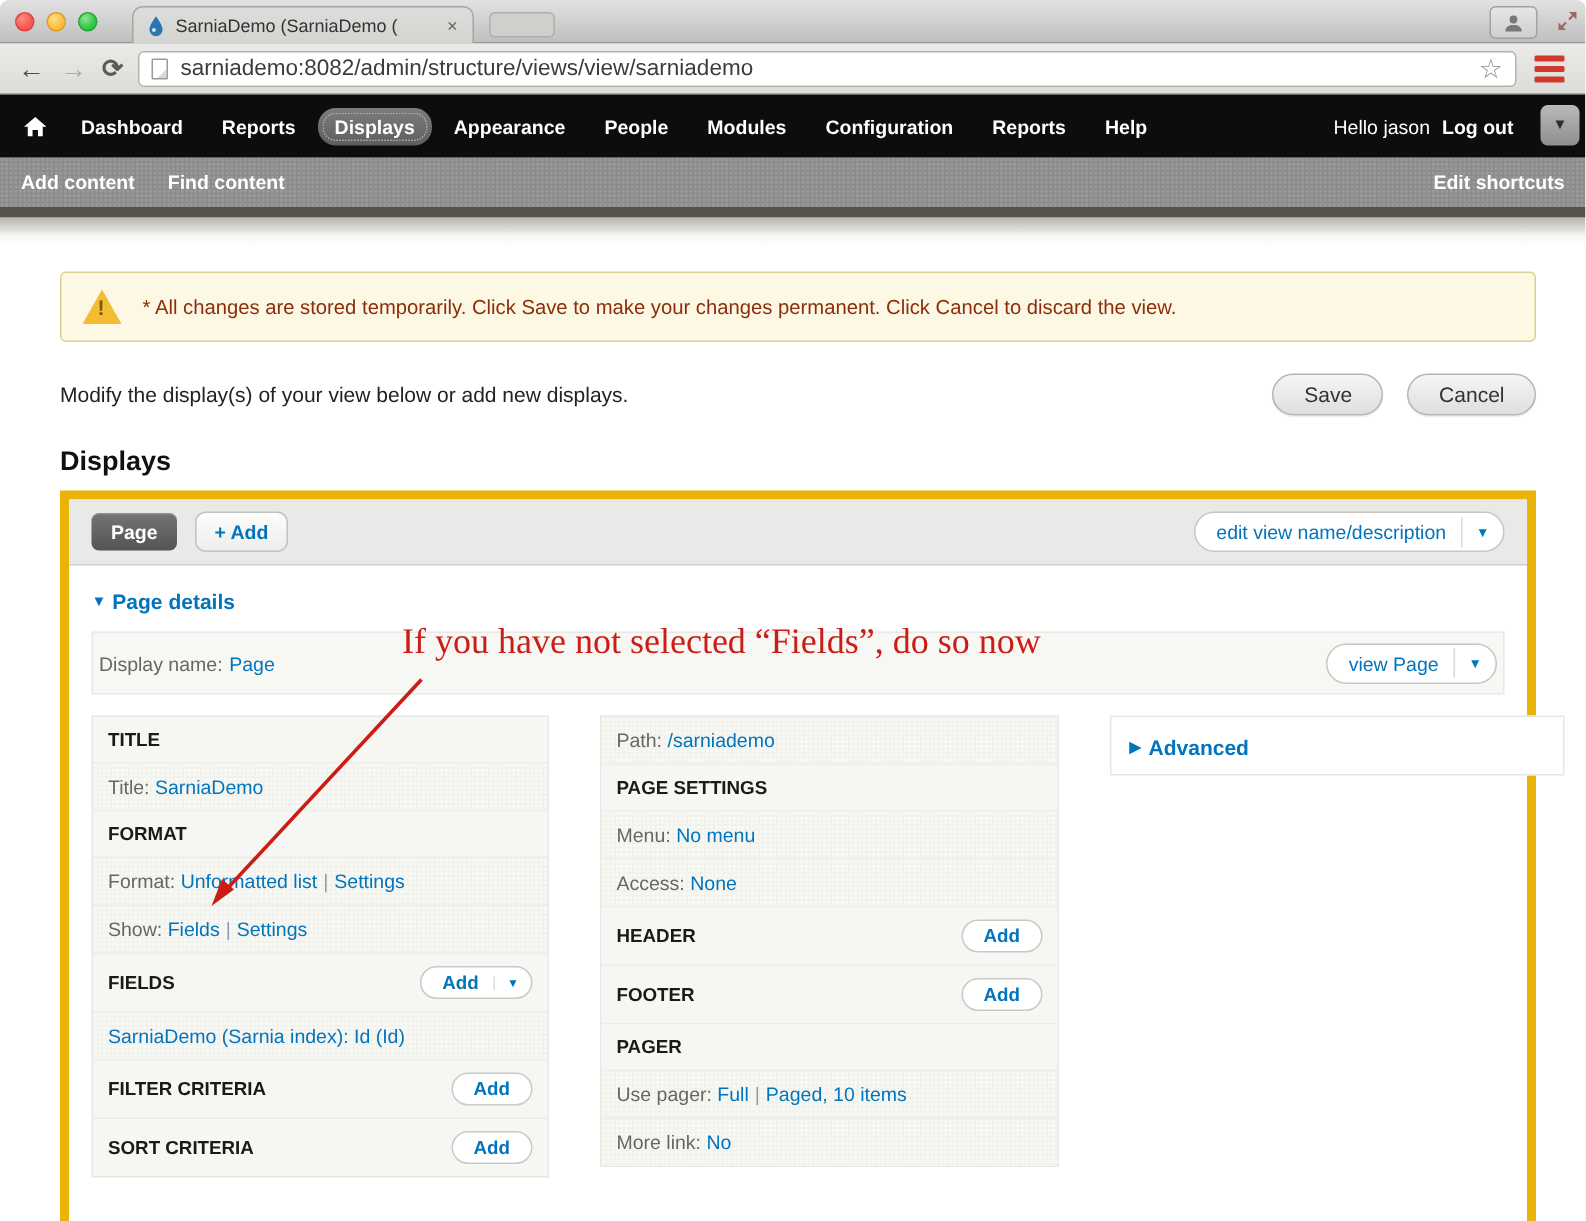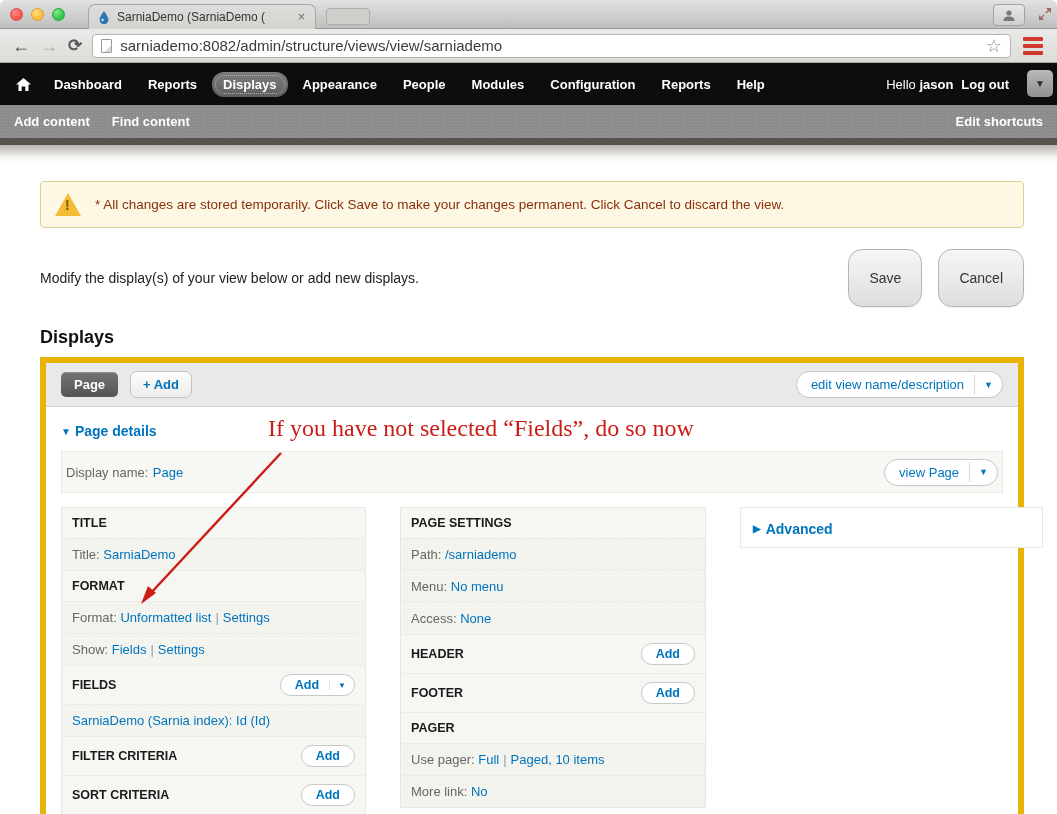--- a/index.html
+++ b/index.html
@@ -33,41 +33,41 @@
   .menu-btn { display:flex; flex-direction:column; gap:3px; padding:2px; }
   .menu-btn i { display:block; width:20px; height:4px; background:#d0392b; border-radius:1px; }
 
   
   .drupal-toolbar { position:relative; height:42px; background:#0d0d0d; display:flex; align-items:center; padding:0 14px; gap:4px; }
   .dt-item { color:#fff; font-weight:bold; font-size:13px; padding:5px 11px; border-radius:12px; white-space:nowrap; }
   .dt-item.active { background:linear-gradient(#7d7d7d,#5e5e5e); outline:1px dotted #b5b5b5; outline-offset:-4px; }
   .dt-home { padding:4px 8px 0 2px; }
   .dt-right { margin-left:auto; display:flex; align-items:center; gap:8px; padding-right:34px; }
   .dt-hello { color:#fff; font-size:13px; white-space:nowrap; }
-  .dt-hello b { font-weight:bold; }
+  .dt-hello b { font-weight:normal; }
   .dt-logout { color:#fff; font-weight:bold; font-size:13px; white-space:nowrap; }
   .dt-toggle { position:absolute; right:4px; top:7px; width:26px; height:27px; background:linear-gradient(#b9b9b9,#8f8f8f); border-radius:5px; display:flex; align-items:center; justify-content:center; font-size:10px; color:#2e2e2e; }
 
   
   .shortcut-bar { height:40px; background:#8c8c8c; background-image:radial-gradient(rgba(255,255,255,.12) 1px, transparent 1px); background-size:3px 3px; border-bottom:7px solid #57524b; display:flex; align-items:center; padding:0 14px; gap:22px; }
   .sc-item { color:#fff; font-weight:bold; font-size:13px; }
   .sc-right { margin-left:auto; }
   .fade { height:19px; background:linear-gradient(#b7b3ac,#f6f6f4 65%, #fff); }
 
   
   .page { position:relative; background:#fff; padding:17px 33px 0 40px; }
   .warning-box { border:1px solid #ddd095; background:#fdf8e4; border-radius:4px; padding:11px 14px; display:flex; align-items:center; gap:14px; }
   .warn-tri { width:0; height:0; border-left:13px solid transparent; border-right:13px solid transparent; border-bottom:23px solid #f3bc34; position:relative; flex:0 0 auto; }
   .warn-tri::before { content:"!"; position:absolute; left:-3px; top:4px; font-weight:bold; font-size:14px; color:#7a5b00; }
   .warning-text { color:#8c2e0b; font-size:13.5px; }
 
   .actions-row { display:flex; align-items:center; margin-top:21px; }
   .modify-text { font-size:14px; color:#222; }
   .btn-group { margin-left:auto; display:flex; gap:16px; }
-  .mac-btn { font-size:14px; color:#333; background:linear-gradient(#f6f6f6,#dedede); border:1px solid #b4b4b4; border-radius:14px; padding:20px 20px; box-shadow:0 1px 1px rgba(0,0,0,.08); }
+  .mac-btn { font-size:14px; color:#333; background:linear-gradient(#f6f6f6,#dedede); border:1px solid #b4b4b4; border-radius:14px; padding:5px 20px; box-shadow:0 1px 1px rgba(0,0,0,.08); }
 
   .displays-heading { margin-top:20px; font-size:18px; font-weight:bold; color:#111; }
   .displays-box { margin-top:9px; width:984px; border:6px solid #eab308; background:#fff; }
   .displays-header { height:44px; background:#e9e9e7; border-bottom:1px solid #d2d2d0; display:flex; align-items:center; padding:0 15px; gap:12px; }
   .page-chip { background:linear-gradient(#747474,#545454); color:#fff; font-weight:bold; font-size:13px; padding:5px 13px; border-radius:5px; box-shadow:inset 0 1px 0 rgba(255,255,255,.2); }
   .addchip { background:linear-gradient(#fdfdfd,#ededeb); border:1px solid #c2c2c0; border-radius:7px; color:#0074bd; font-size:13px; font-weight:bold; padding:5px 12px; display:flex; align-items:center; gap:3px; }
   .addchip .plus { font-weight:bold; }
   .pill-dd { margin-left:auto; background:#fff; border:1px solid #c6c6c4; border-radius:14px; display:flex; align-items:center; overflow:hidden; }
   .pill-dd .lbl { color:#0074bd; font-size:13px; padding:5px 10px 5px 14px; white-space:nowrap; }
   .pill-dd .arrow { border-left:1px solid #d8d8d6; padding:5px 9px; color:#0074bd; font-size:9px; }
@@ -257,25 +257,25 @@
               <span>FILTER CRITERIA</span>
               <span class="add-pill">Add</span>
             </div>
             <div class="vrow vhead">
               <span>SORT CRITERIA</span>
               <span class="add-pill">Add</span>
             </div>
           </div>
 
           <div class="vcol col2">
-            <div class="vrow vhead">PAGE SETTINGS</div>
             <div class="vrow vitem">
               <span class="lab">Path:</span>&nbsp;
               <a class="link">/sarniademo</a>
             </div>
+            <div class="vrow vhead">PAGE SETTINGS</div>
             <div class="vrow vitem">
               <span class="lab">Menu:</span>&nbsp;
               <a class="link">No menu</a>
             </div>
             <div class="vrow vitem">
               <span class="lab">Access:</span>&nbsp;
               <a class="link">None</a>
             </div>
             <div class="vrow vhead">
               <span>HEADER</span>

